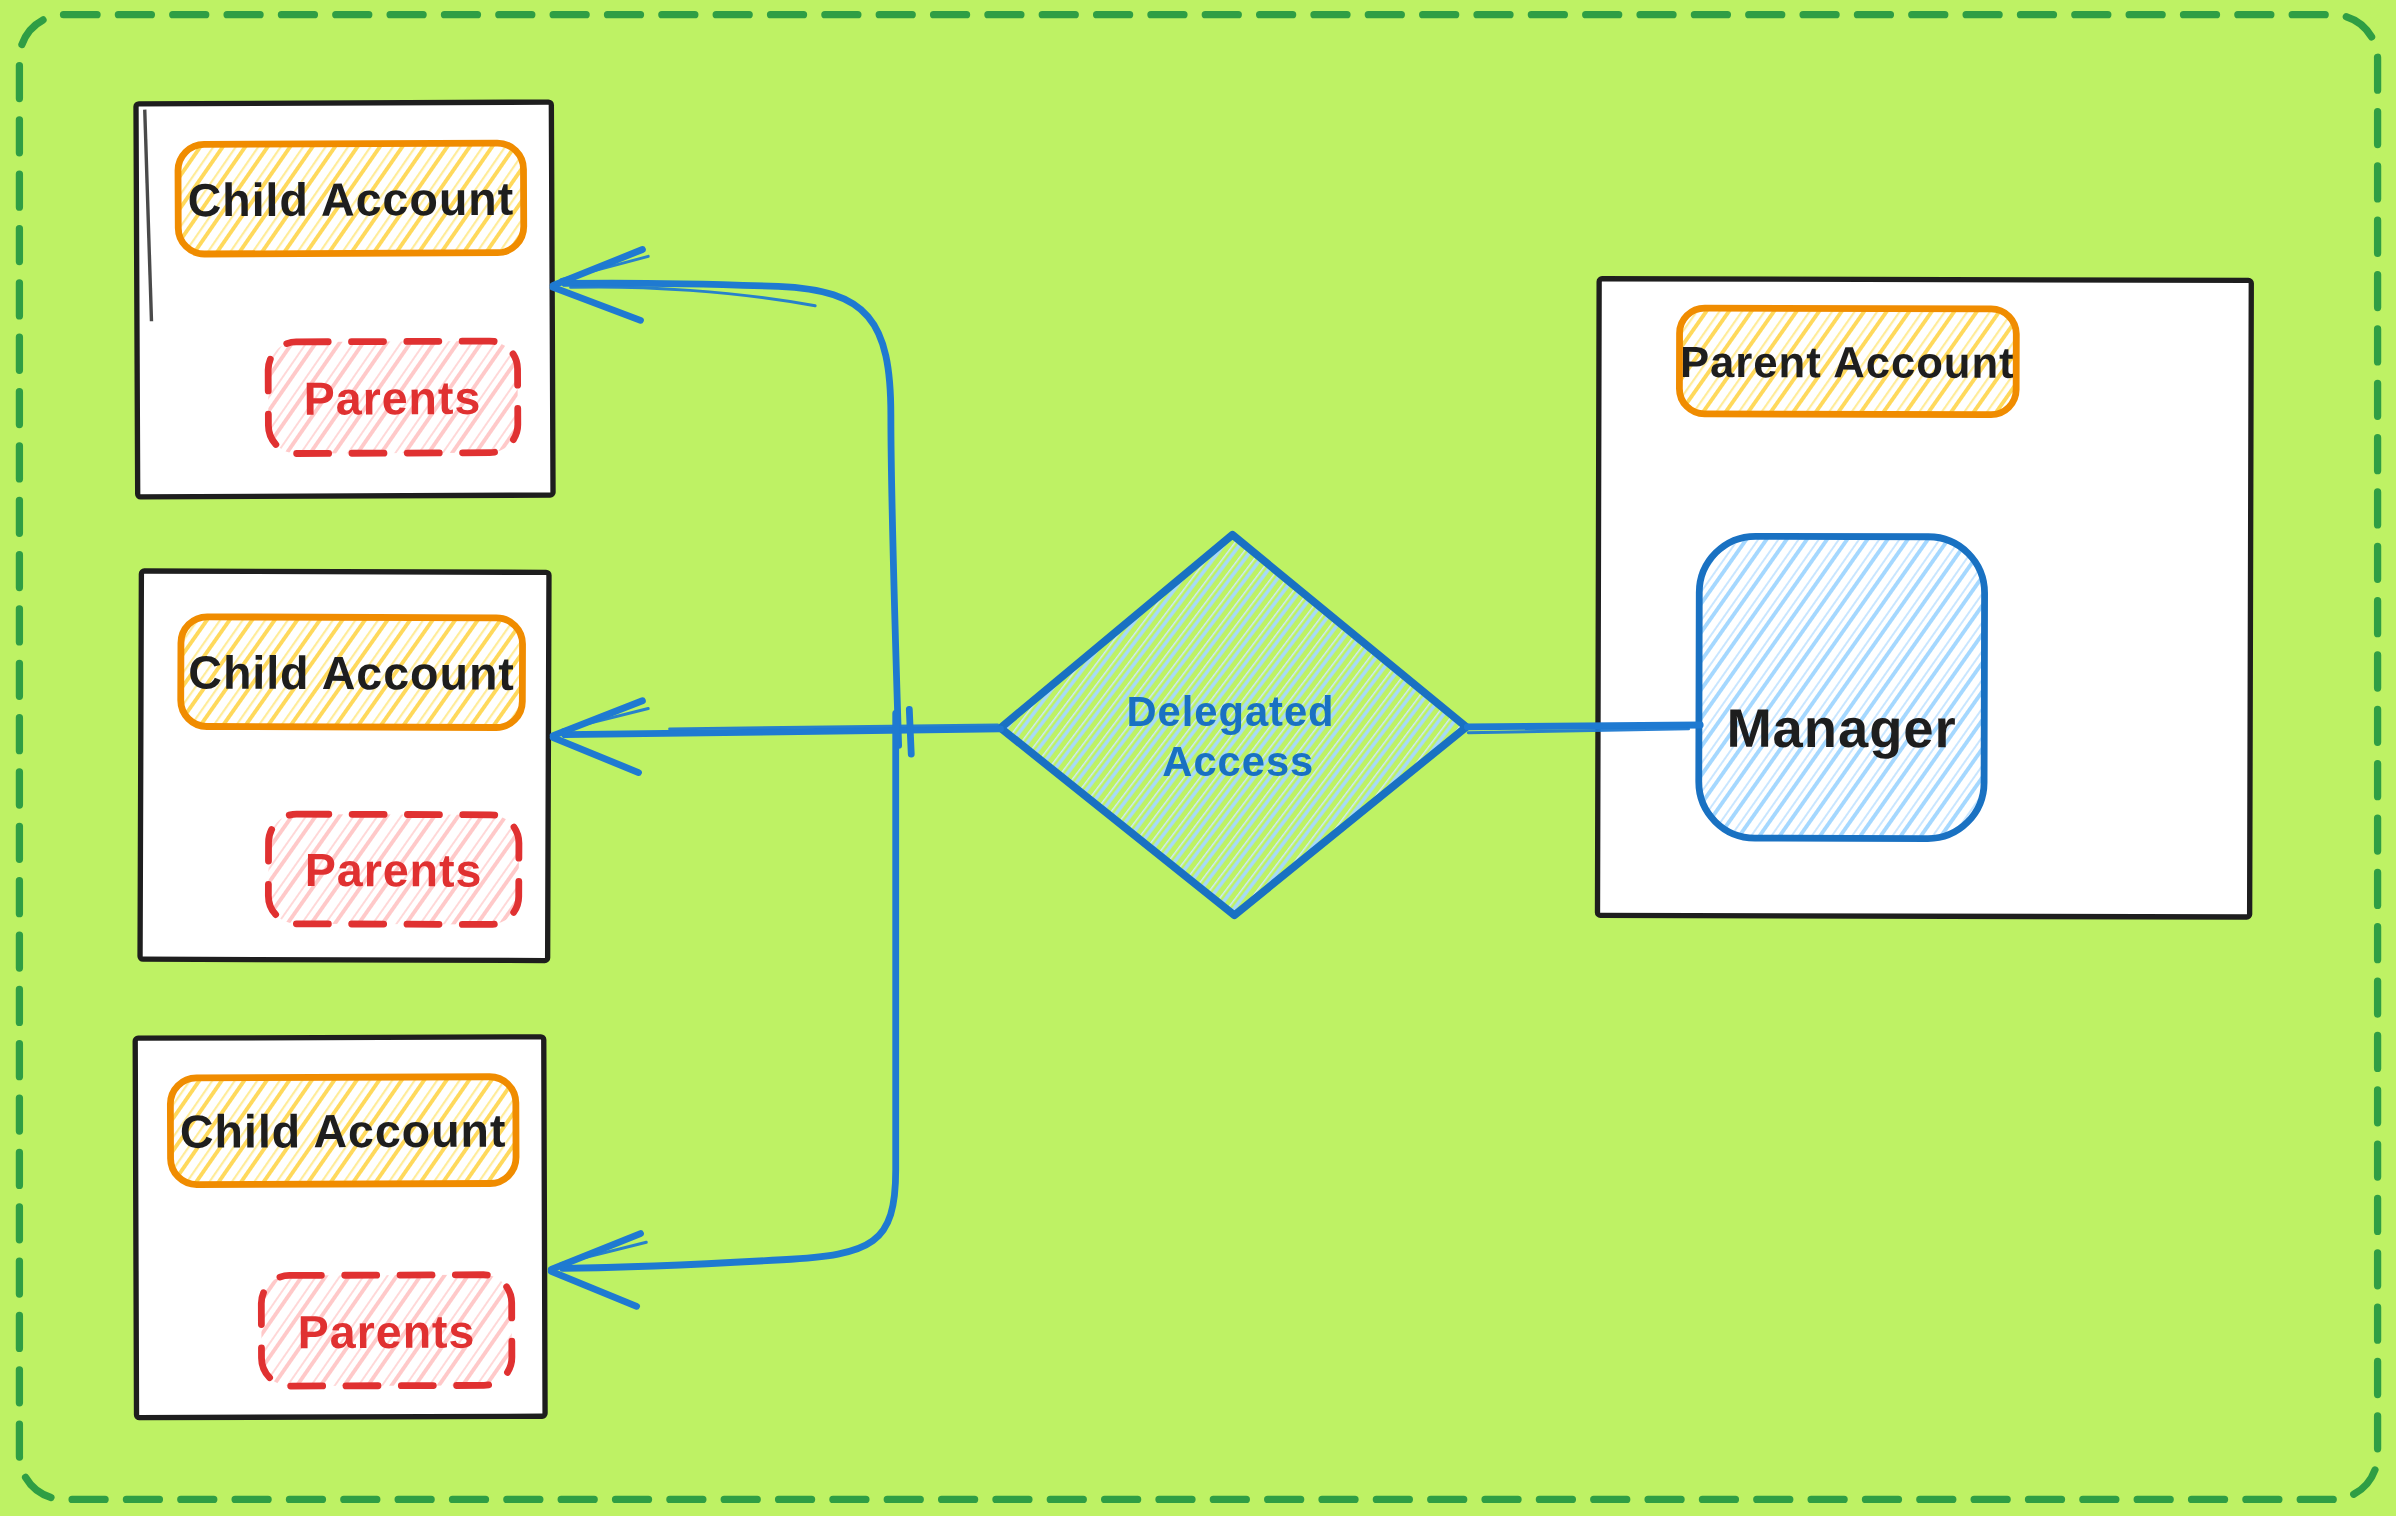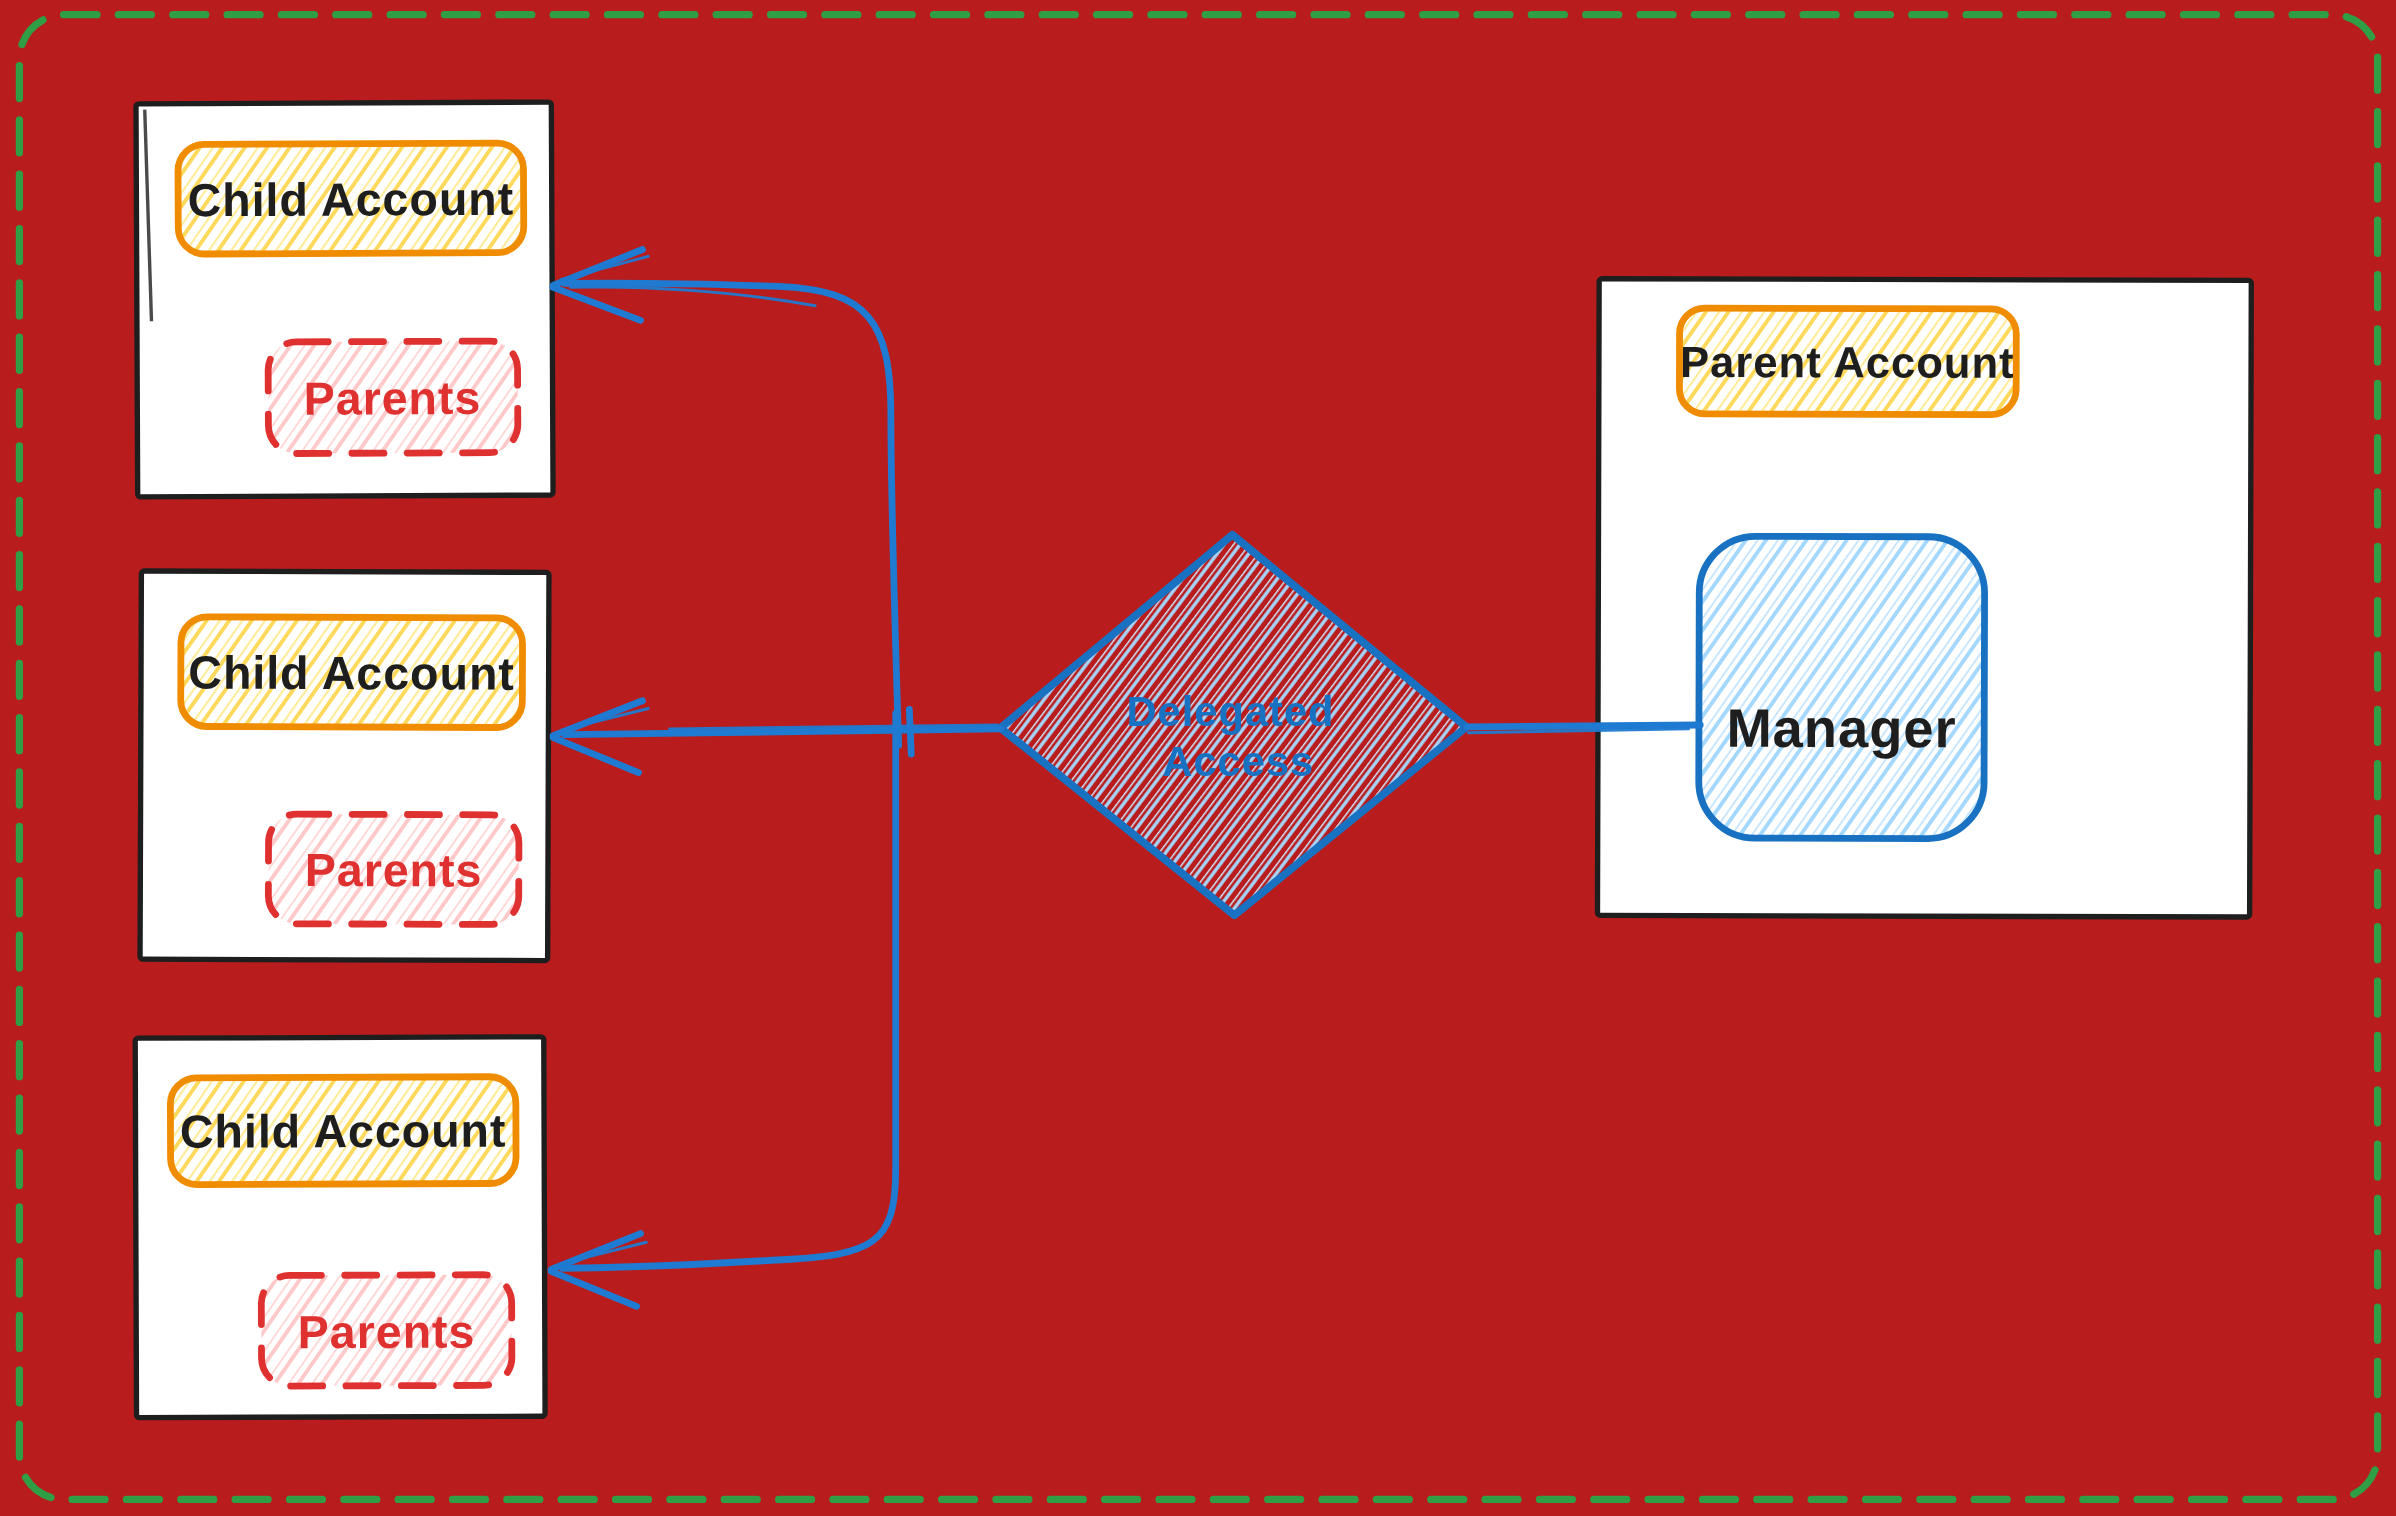--- a/index.html
+++ b/index.html
@@ -7,21 +7,21 @@
     padding: 0;
     background: #ffffff;
     width: 2397px;
     height: 1517px;
     overflow: hidden;
   }
   #canvas-wrap {
     position: relative;
     width: 2397px;
     height: 1517px;
-    background: #b91c1c;
+    background: #bef264;
   }
   svg { display: block; }
   text {
     font-family: "Liberation Sans", "DejaVu Sans", sans-serif;
     font-weight: 700;
     letter-spacing: 1px;
   }
   .t-black { fill: #1e1e1e; }
   .t-red   { fill: #e03131; }
   .t-blue  { fill: #1971c2; }

